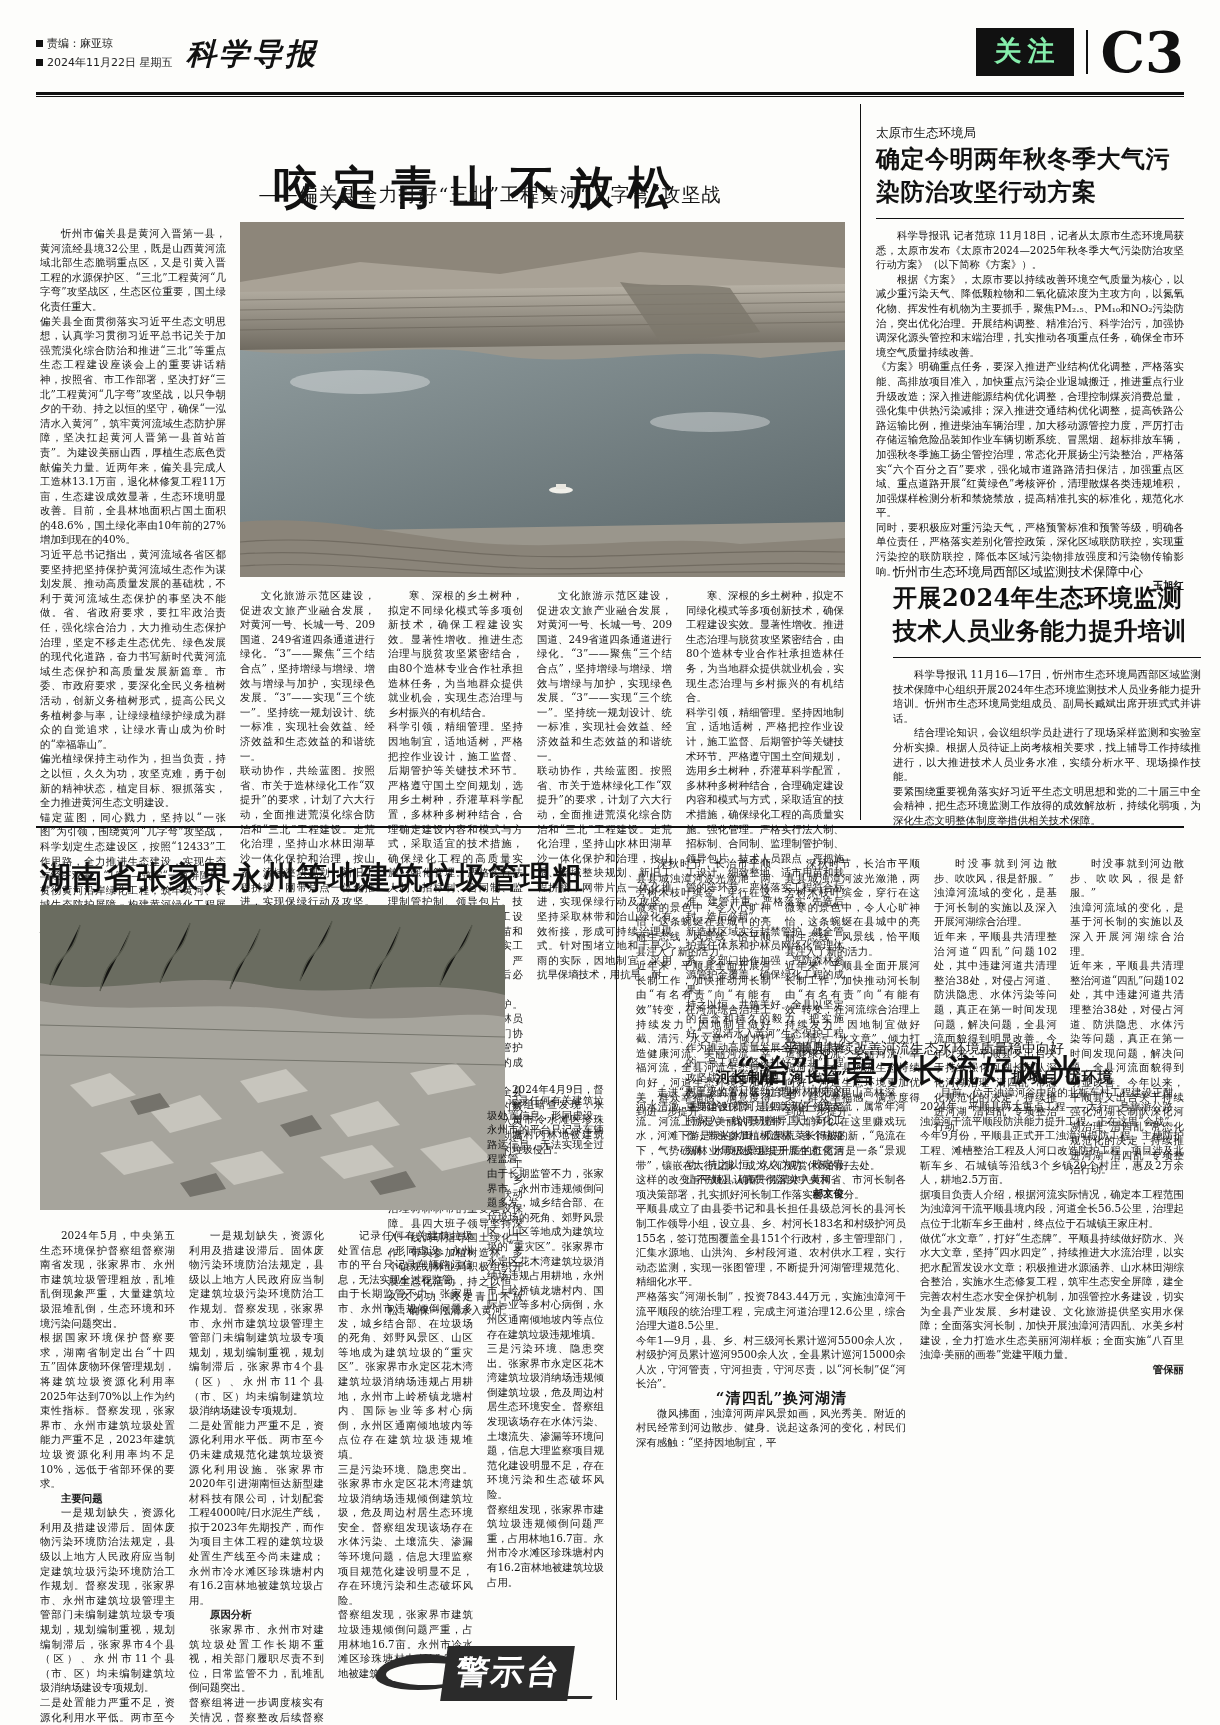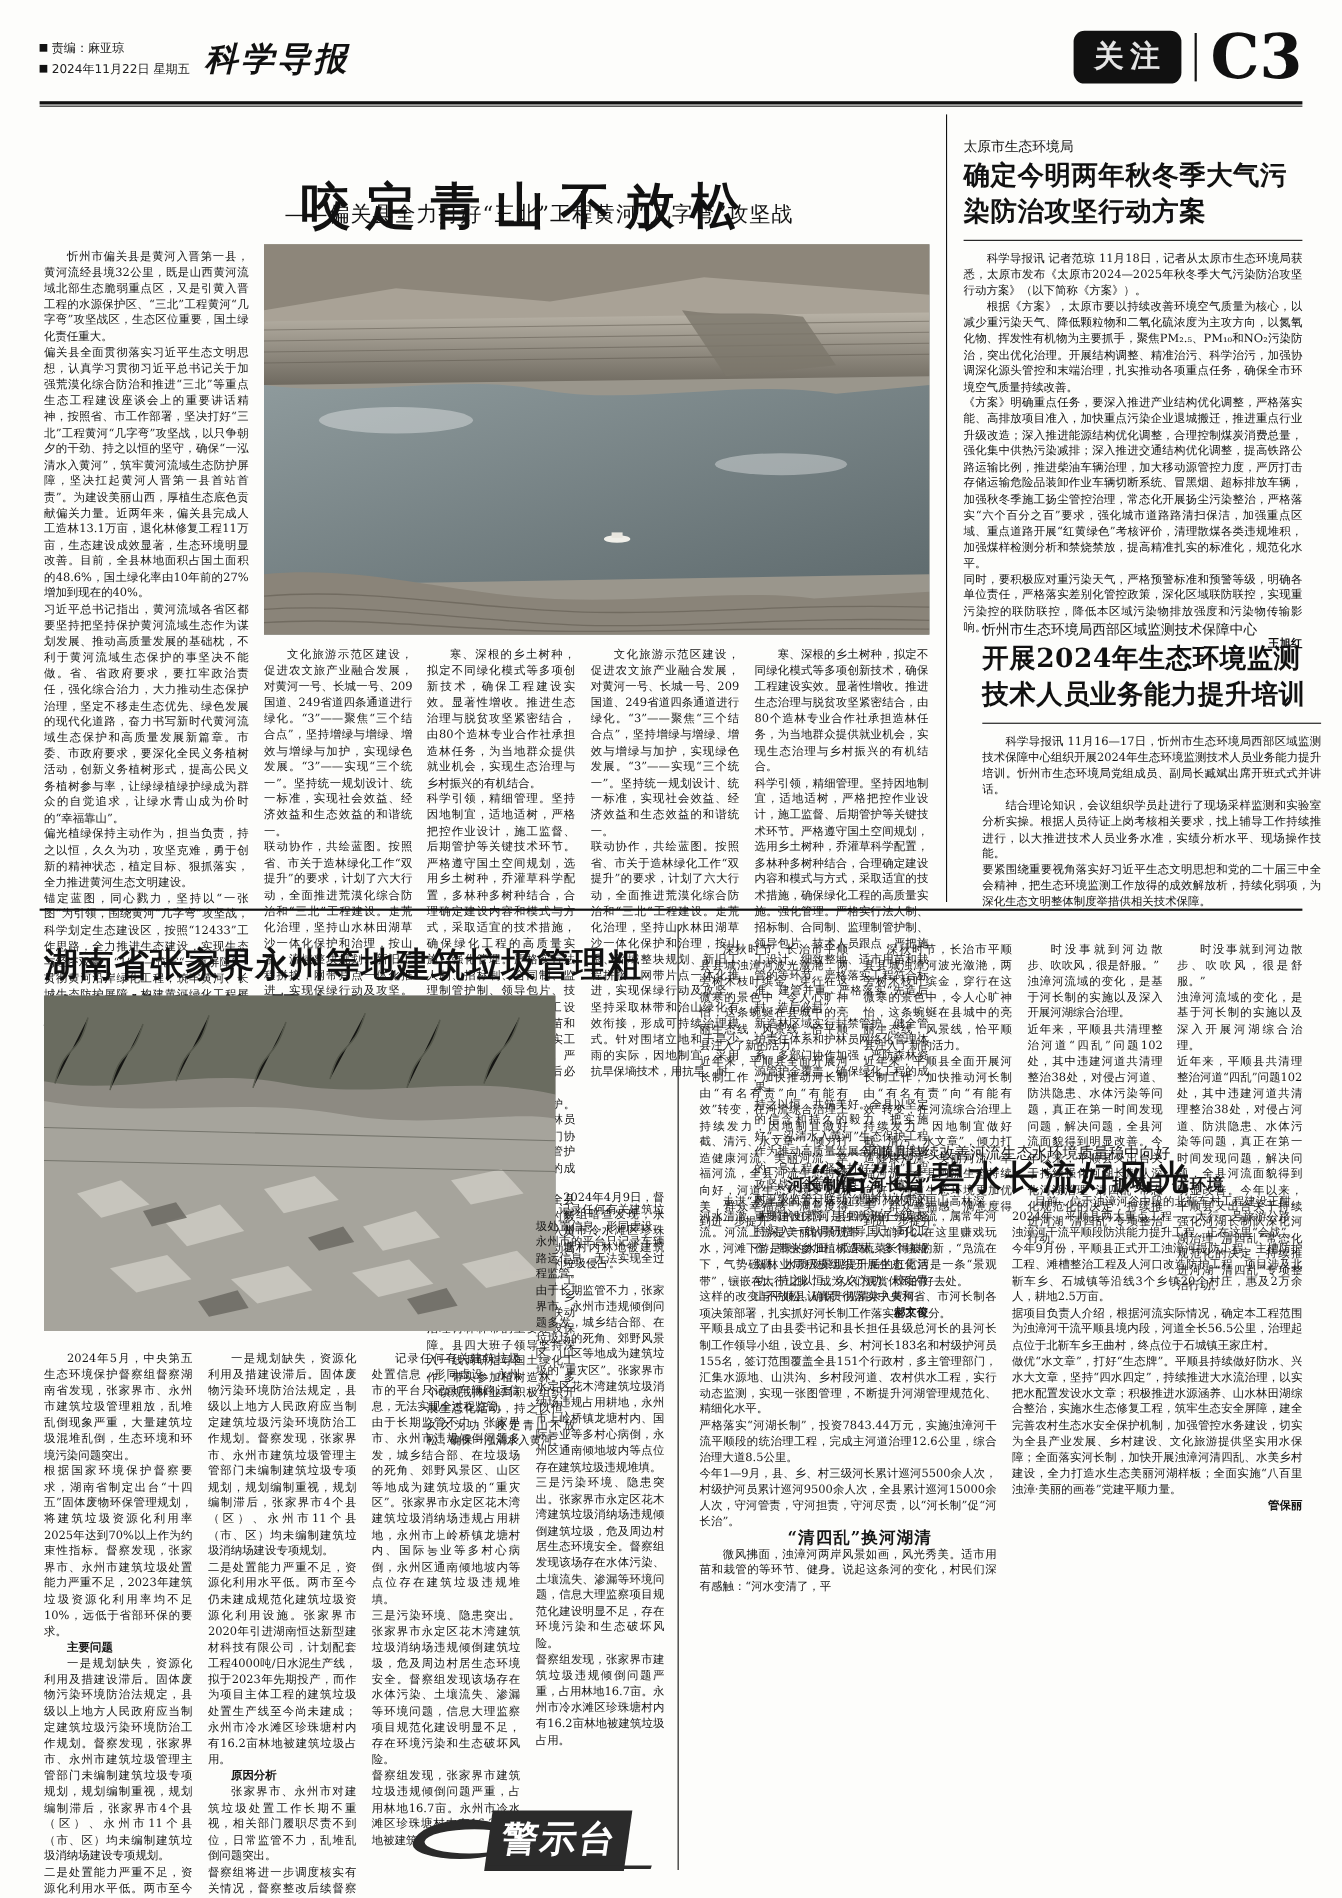--- a/index.html
+++ b/index.html
@@ -14,22 +14,22 @@
   .page{position:absolute;left:0;top:0;width:1220px;height:1725px;}
 
   
   .masthead{position:absolute;left:36px;top:28px;width:1148px;height:62px;}
   .mh-left{position:absolute;left:0;top:6px;font-size:11px;line-height:19px;color:#222;}
   .mh-left .ln{display:flex;align-items:center;gap:4px;}
   .mh-left .sq{display:inline-block;width:7px;height:7px;background:#111;}
   .mh-logo{position:absolute;left:150px;top:6px;font-family:"DejaVu Serif","Liberation Serif",serif;
            font-size:30px;font-weight:bold;letter-spacing:3px;font-style:italic;color:#111;}
   .mh-right{position:absolute;right:0;top:0;display:flex;align-items:center;gap:12px;}
-  .mh-tag{background:#111;color:#e5e5e5;font-family:"DejaVu Serif","Liberation Serif",serif;
-          font-size:27px;font-weight:bold;letter-spacing:6px;padding:5px 14px 7px 18px;border-radius:10px;}
+  .mh-tag{background:#111;color:#86efac;font-family:"DejaVu Serif","Liberation Serif",serif;
+          font-size:27px;font-weight:bold;letter-spacing:6px;padding:5px 14px 7px 18px;}
   .mh-sep{width:2px;height:44px;background:#111;}
   .mh-page{font-family:"DejaVu Serif","Liberation Serif",serif;font-size:56px;font-weight:bold;line-height:44px;}
 
   .rule{position:absolute;background:#111;}
   .hrule1{left:36px;top:92px;width:1148px;height:3px;}
   .hrule2{left:36px;top:96px;width:1148px;height:1px;}
 
   .vrule-main{position:absolute;left:860px;top:104px;width:1px;height:716px;background:#111;}
   .hrule-mid{position:absolute;left:36px;top:826px;width:1148px;height:2px;background:#111;}
   .vrule-bottom{position:absolute;left:616px;top:840px;width:1px;height:860px;background:#111;}
@@ -329,21 +329,21 @@
   <div class="br-sub">——平顺县持续改善河流生态水环境质量稳中向好</div>
 
   <div class="col q1">
     <p class="secthead">河长制促“河长治”</p>
     <p style="white-space:pre-line;">走进“悬崖上的古村落”虹霓村，只见这里山高林深，河水清澈。村前的虹霓河是浊漳河的一级支流，属常年河流。河流上游是美丽的景观带，人们可以在这里赚戏玩水，河滩下游是绿的水田，瓜果蔬菜长得被的新，“凫流在下，气势磅礴。水质及景观提升后的虹霓河是一条“景观带”，镶嵌在太行山脉，成为人们观赏休闲的好去处。
 这样的改变与平顺县认真贯彻落实中央和省、市河长制各项决策部署，扎实抓好河长制工作落实密不可分。
 平顺县成立了由县委书记和县长担任县级总河长的县河长制工作领导小组，设立县、乡、村河长183名和村级护河员155名，签订范围覆盖全县151个行政村，多主管理部门，汇集水源地、山洪沟、乡村段河道、农村供水工程，实行动态监测，实现一张图管理，不断提升河湖管理规范化、精细化水平。
 严格落实“河湖长制”，投资7843.44万元，实施浊漳河干流平顺段的统治理工程，完成主河道治理12.6公里，综合治理大道8.5公里。
 今年1—9月，县、乡、村三级河长累计巡河5500余人次，村级护河员累计巡河9500余人次，全县累计巡河15000余人次，守河管责，守河担责，守河尽责，以“河长制”促“河长治”。</p>
     <p class="secthead">“清四乱”换河湖清</p>
-    <p style="white-space:pre-line;">微风拂面，浊漳河两岸风景如画，风光秀美。适市用苗和栽管的等环节、健身。说起这条河的变化，村民们深有感触：“河水变清了，平</p>
+    <p style="white-space:pre-line;">微风拂面，浊漳河两岸风景如画，风光秀美。附近的村民经常到河边散步、健身。说起这条河的变化，村民们深有感触：“坚持因地制宜，平</p>
   </div>
   <div class="col q2">
     <p class="secthead">抓项目  优环境</p>
     <p style="white-space:pre-line;">目前，位于浊漳河谷中段的北靳车村工程建设正酣。2024年，平顺县两大重点工程——太行一号旅游公路、浊漳河干流平顺段防洪能力提升工程，正在这里“会战”。
 今年9月份，平顺县正式开工浊漳河提防工程、主槽防护工程、滩槽整治工程及人河口改造防护工程，项目涉及北靳车乡、石城镇等沿线3个乡镇20个村庄，惠及2万余人，耕地2.5万亩。
 据项目负责人介绍，根据河流实际情况，确定本工程范围为浊漳河干流平顺县境内段，河道全长56.5公里，治理起点位于北靳车乡王曲村，终点位于石城镇王家庄村。
 做优“水文章”，打好“生态牌”。平顺县持续做好防水、兴水大文章，坚持“四水四定”，持续推进大水流治理，以实把水配置发设水文章；积极推进水源涵养、山水林田湖综合整治，实施水生态修复工程，筑牢生态安全屏障，建全完善农村生态水安全保护机制，加强管控水务建设，切实为全县产业发展、乡村建设、文化旅游提供坚实用水保障；全面落实河长制，加快开展浊漳河清四乱、水美乡村建设，全力打造水生态美丽河湖样板；全面实施“八百里浊漳·美丽的画卷”党建平顺力量。</p>
     <p class="sig">管保丽</p>
   </div>
 

